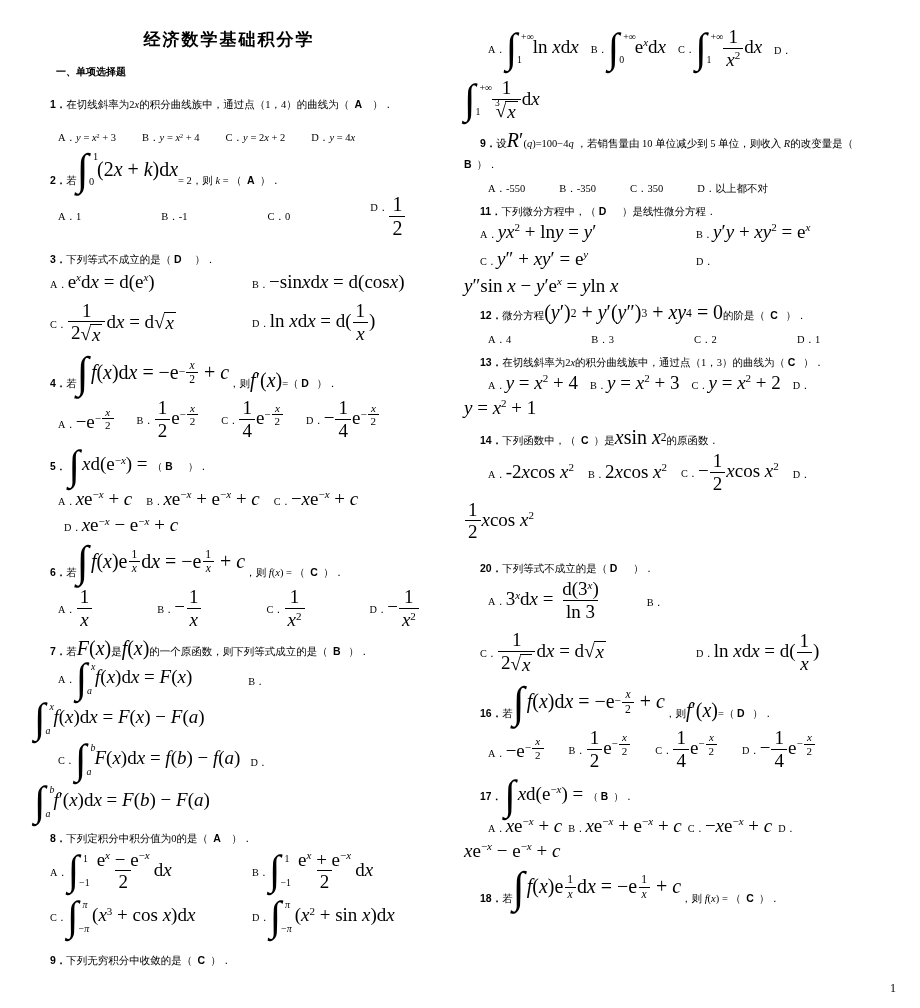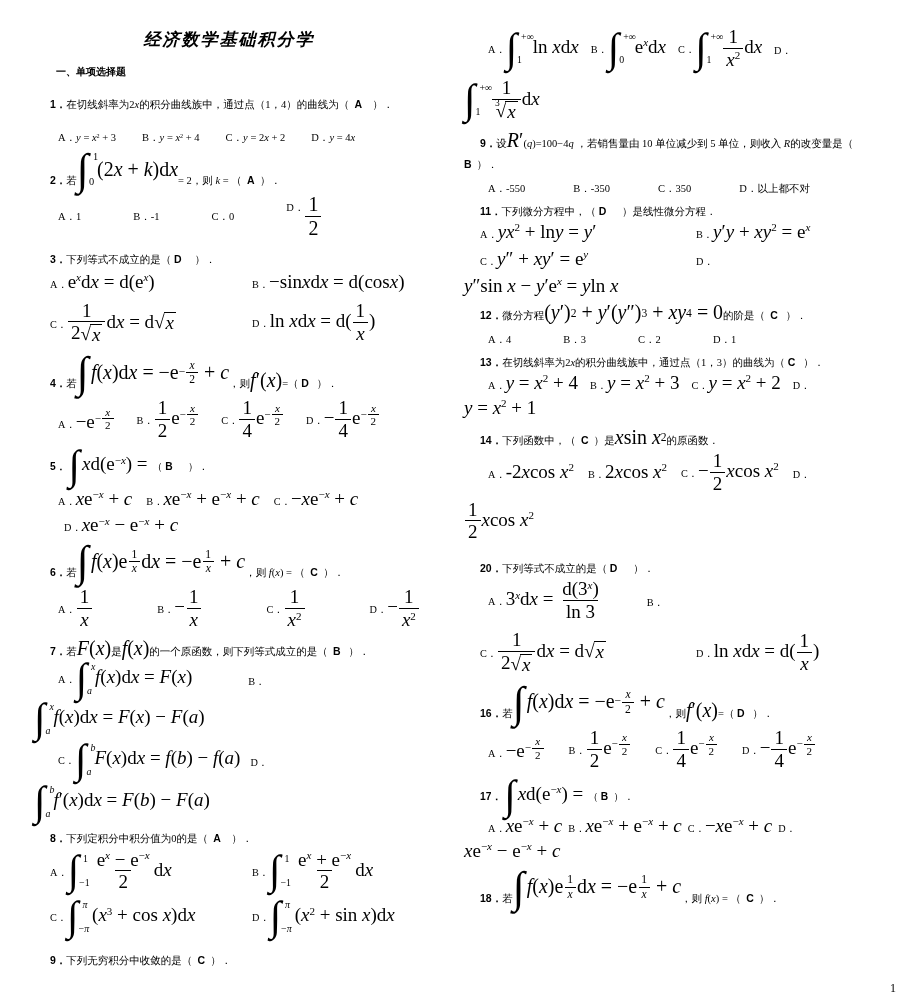--- a/index.html
+++ b/index.html
@@ -9,35 +9,34 @@
     position:relative;overflow:hidden;
   }
   .page{display:flex;padding:24px 4px 0 34px;box-sizing:border-box}
   .col{box-sizing:border-box}
   .col-left{width:424px;padding-right:4px}
   .col-right{width:454px;padding-left:6px}
   .doc-title{
     font-family:"Liberation Sans","DejaVu Sans",sans-serif;
     font-weight:bold;font-size:17px;text-align:center;letter-spacing:2px;
     margin:4px 30px 14px 0;
-    font-style:italic;
   }
   .section-heading{
     font-family:"Liberation Sans","DejaVu Sans",sans-serif;
     font-weight:bold;font-size:10px;padding-left:22px;margin-bottom:2px;
   }
   .line{display:flex;align-items:center;padding-left:16px;white-space:pre-wrap}
   .sm{font-size:10.5px;line-height:1.45}
   .lg{font-size:19px;line-height:1.2}
   .out{padding-left:0}
   .op{padding-left:24px}
   .op2{padding-left:30px}
   .cols2{display:grid;grid-template-columns:1fr 1fr;align-items:center}.g6{gap:6px}.g10{gap:10px}.g12{gap:12px}.g14{gap:14px}
-  .g22{gap:22px}.g24{gap:24px}.g26{gap:26px}.g48{gap:48px}
-  .g56{gap:56px}.g64{gap:64px}.g80{gap:52px}.g90{gap:44px}
+  .g22{gap:22px}.g24{gap:24px}.g26{gap:26px}.g48{gap:34px}
+  .g56{gap:56px}.g64{gap:64px}.g80{gap:80px}.g90{gap:44px}
   .mt2{margin-top:2px}.mt4{margin-top:4px}.mt6{margin-top:6px}.mt8{margin-top:8px}
   .mt10{margin-top:18px}.mt12{margin-top:12px}
   .seg{white-space:pre-wrap}
   
   .mv{font-style:italic}
   .mb{font-weight:bold;font-family:"Liberation Sans","DejaVu Sans",sans-serif}
   .mt-s{font-size:0.54em;line-height:1.3}
   .mm{font-size:1.9em;line-height:1;display:inline-flex;align-items:center;white-space:pre-wrap}
   .msup{font-size:0.58em;vertical-align:0.6em;line-height:1;display:inline-block}
   .mfrac{display:inline-flex;flex-direction:column;align-items:center;vertical-align:middle;

